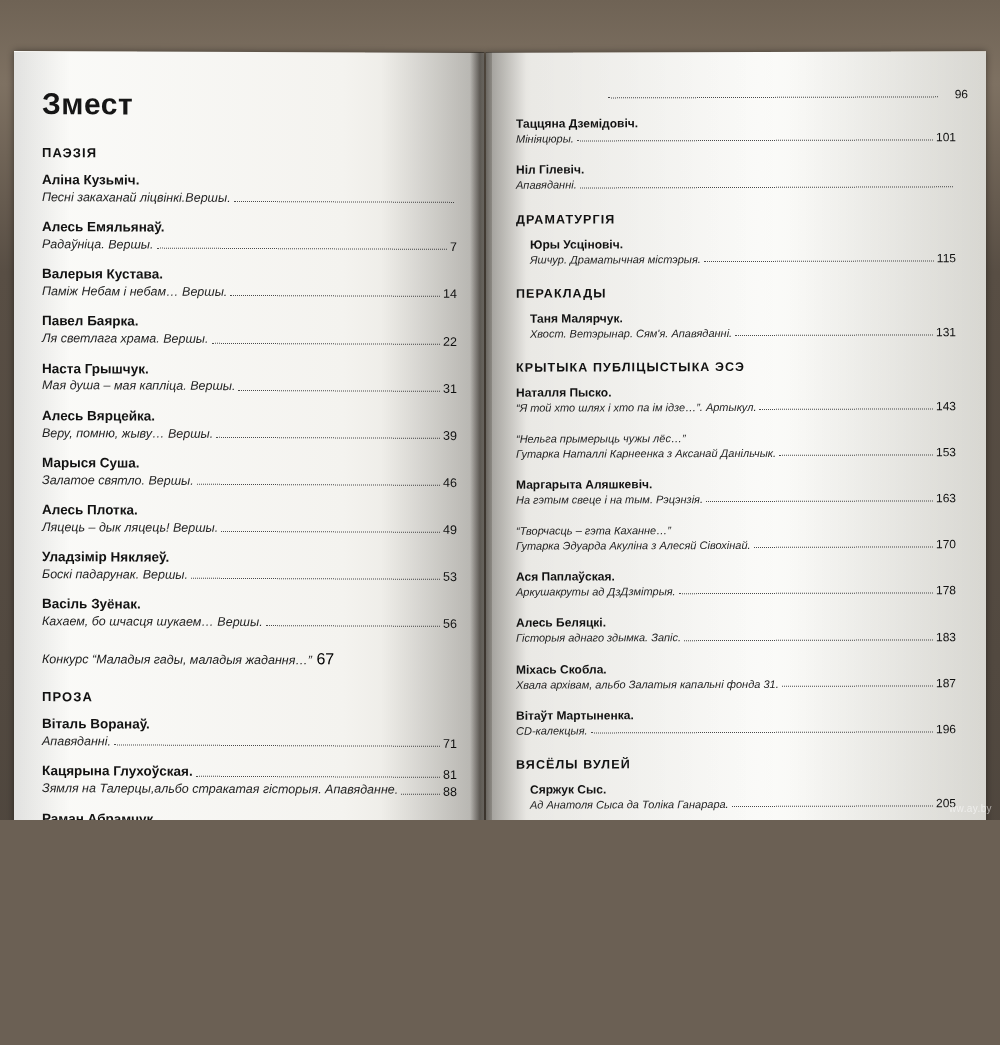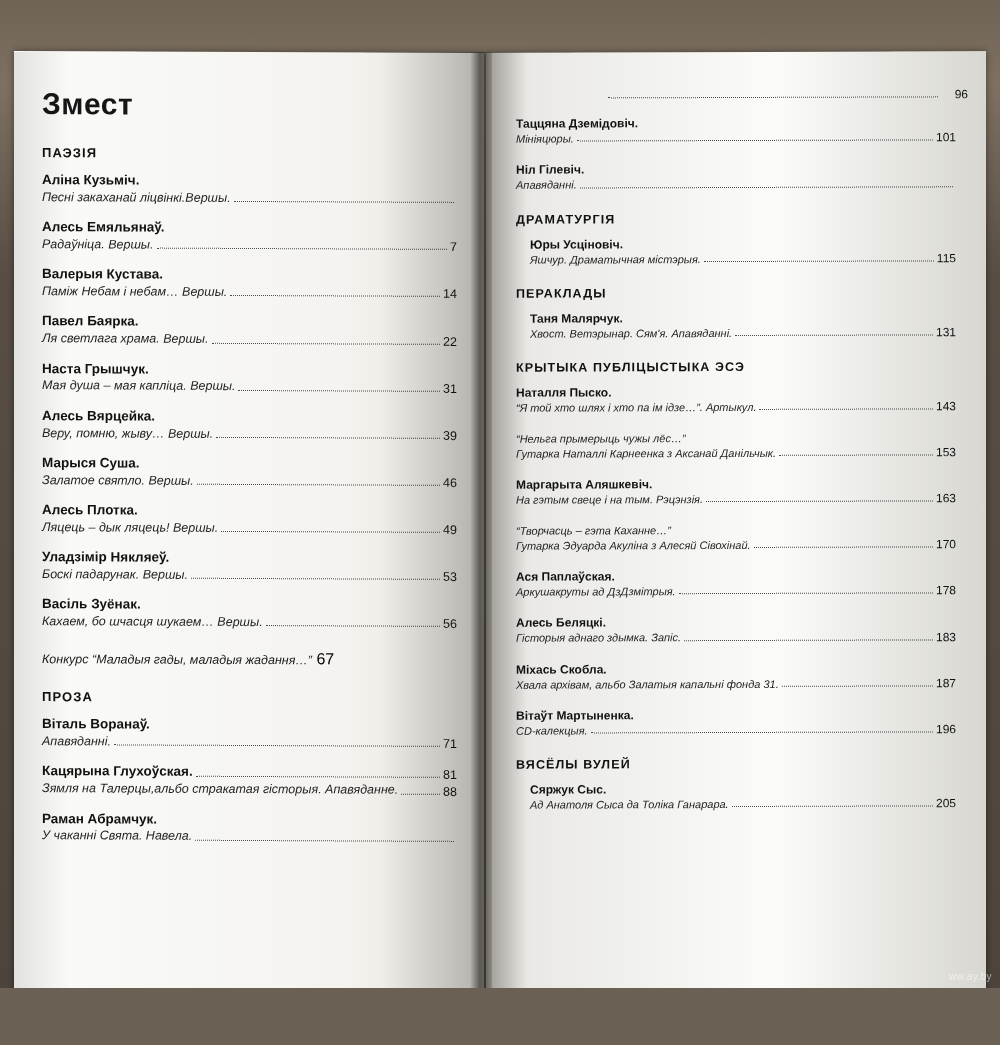--- a/index.html
+++ b/index.html
@@ -9,21 +9,21 @@
   body {
     width: 1000px;
     height: 1045px;
     background: #6b6054;
     font-family: "Liberation Sans", sans-serif;
     overflow: hidden;
   }
   #page {
     position: relative;
     width: 1000px;
-    height: 988px;
+    height: 820px;
     background: linear-gradient(90deg, #5a5048 0%, #7a6a58 18%, #8c7a63 40%, #6d6154 60%, #534a42 100%);
     overflow: hidden;
   }
   
   .table-bg {
     position: absolute;
     left: 0; top: 0;
     width: 1000px; height: 1045px;
     background:
       linear-gradient(180deg, #6f6355 0%, #7e7162 8%, #584e44 26%, #4c443c 100%);

